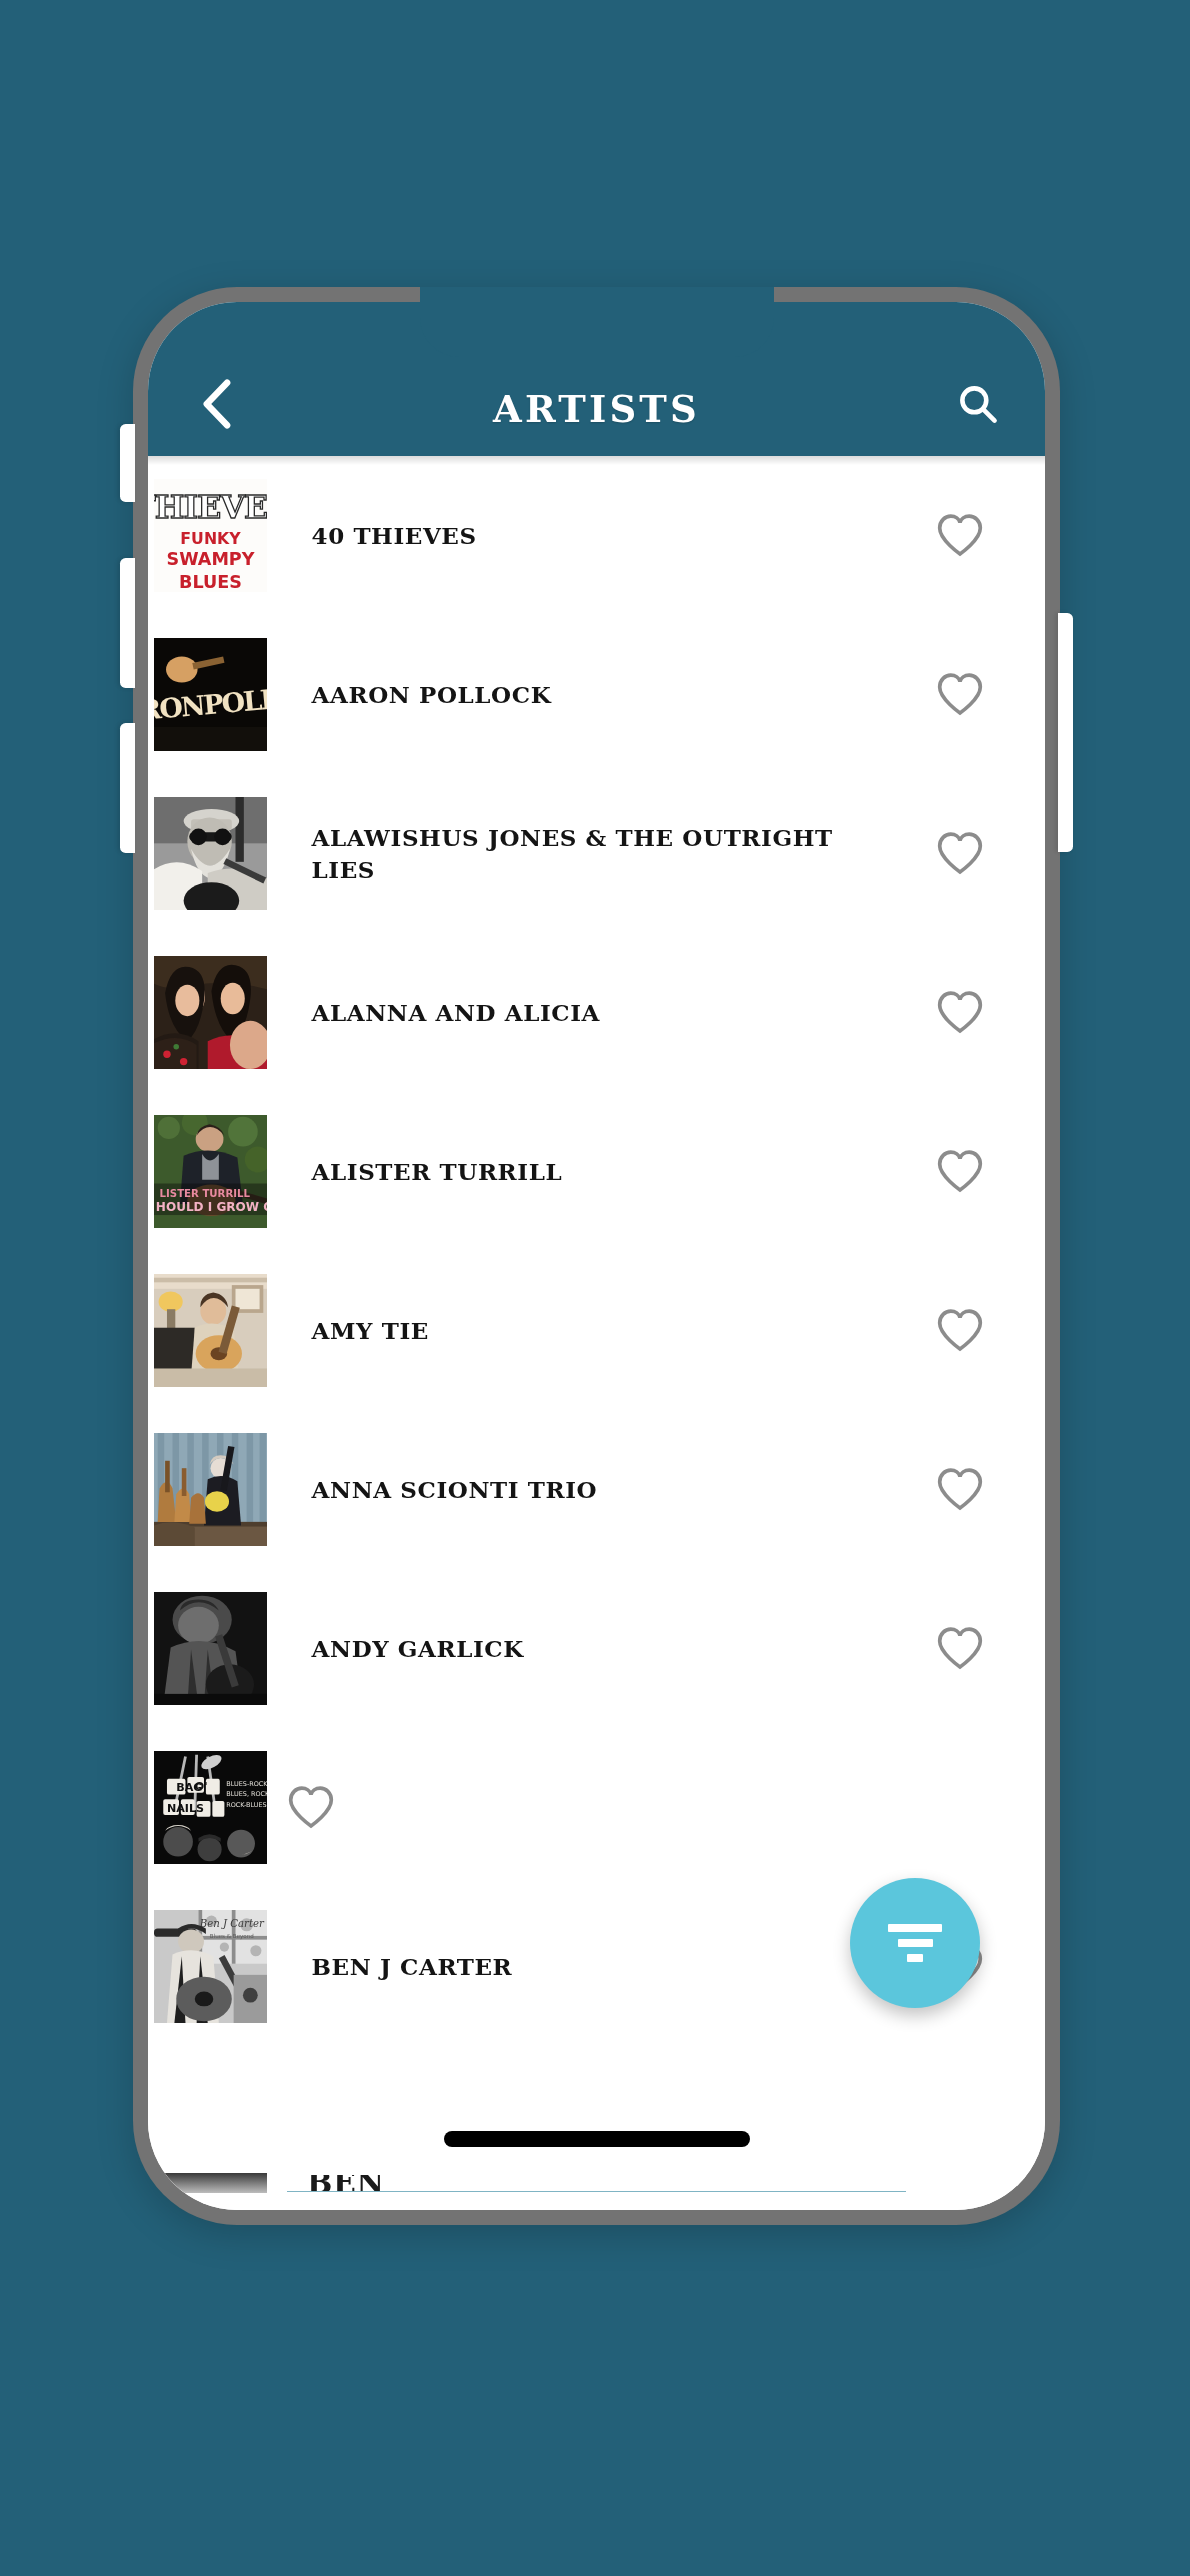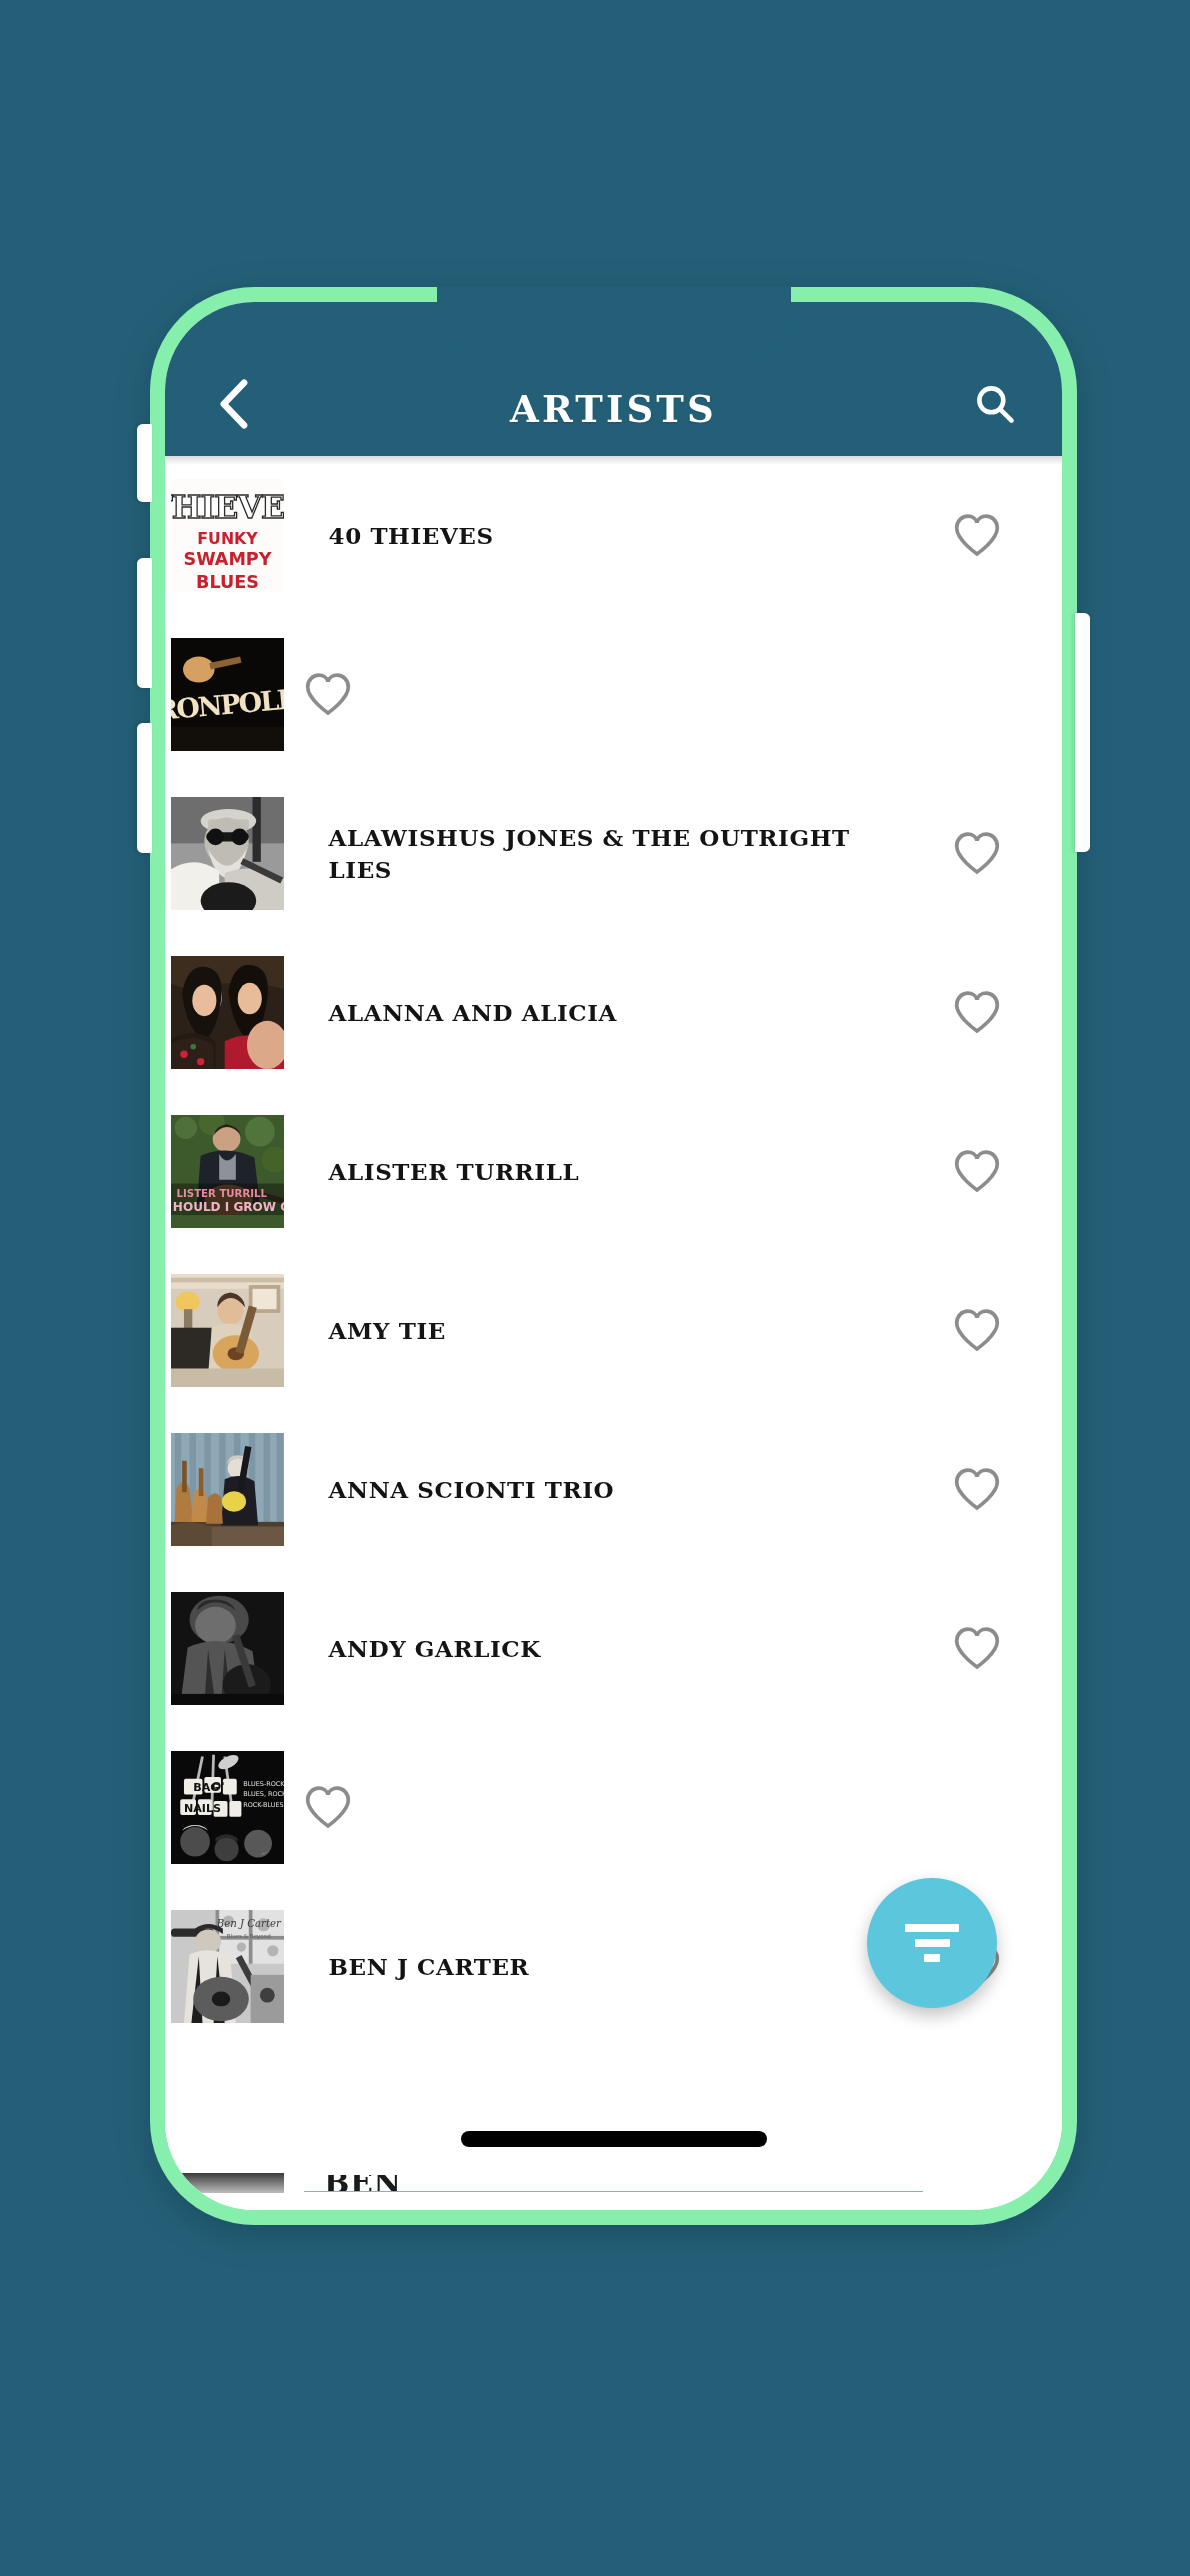--- a/index.html
+++ b/index.html
@@ -15,25 +15,25 @@
   #stage {
     position: relative;
     width: 1191px;
     height: 2576px;
     background: #236078;
   }
 
   
   #device {
     position: absolute;
-    left: 150px;
+    left: 133px;
     top: 287px;
     width: 927px;
     height: 1938px;
-    background: #86efac;
+    background: #737373;
     border-radius: 104px;
     box-shadow: 0 9.3px 37px rgba(0,0,0,0.18);
     text-decoration: underline;
   }
 
   
   #notch {
     position: absolute;
     left: 50%;
     transform: translateX(-50%);
@@ -322,20 +322,21 @@
         <div class="row">
           <div class="thumb">
             <svg viewBox="0 0 122 122" preserveAspectRatio="none">
               <rect width="122" height="122" fill="#0a0806"></rect>
               <ellipse cx="30" cy="34" rx="17" ry="14" fill="#d6a063"></ellipse>
               <rect x="42" y="27" width="34" height="7" fill="#8a6233" transform="rotate(-12 42 30)"></rect>
               <text x="61" y="82" font-family="DejaVu Serif, serif" font-size="29" font-weight="bold" fill="#f1e2c2" text-anchor="middle" letter-spacing="-2" transform="rotate(-5 61 82)">AARONPOLLOC</text>
               <rect y="96" width="122" height="26" fill="#120f0b"></rect>
             </svg>
           </div>
+          <div class="row-label">AARON POLLOCK</div>
           <div class="heart-btn">
             <svg width="48" height="45" viewBox="0 0 52 48">
               <path d="M26 44 C26 44 4 29 4 16 C4 8 10 3 16 3 C21 3 25 6 26 10 C27 6 31 3 36 3 C42 3 48 8 48 16 C48 29 26 44 26 44 Z" fill="none" stroke="#8C8C8C" stroke-width="4"></path>
             </svg>
           </div>
         </div>
 
         <div class="row">
           <div class="thumb">
             <svg viewBox="0 0 122 122" preserveAspectRatio="none">

